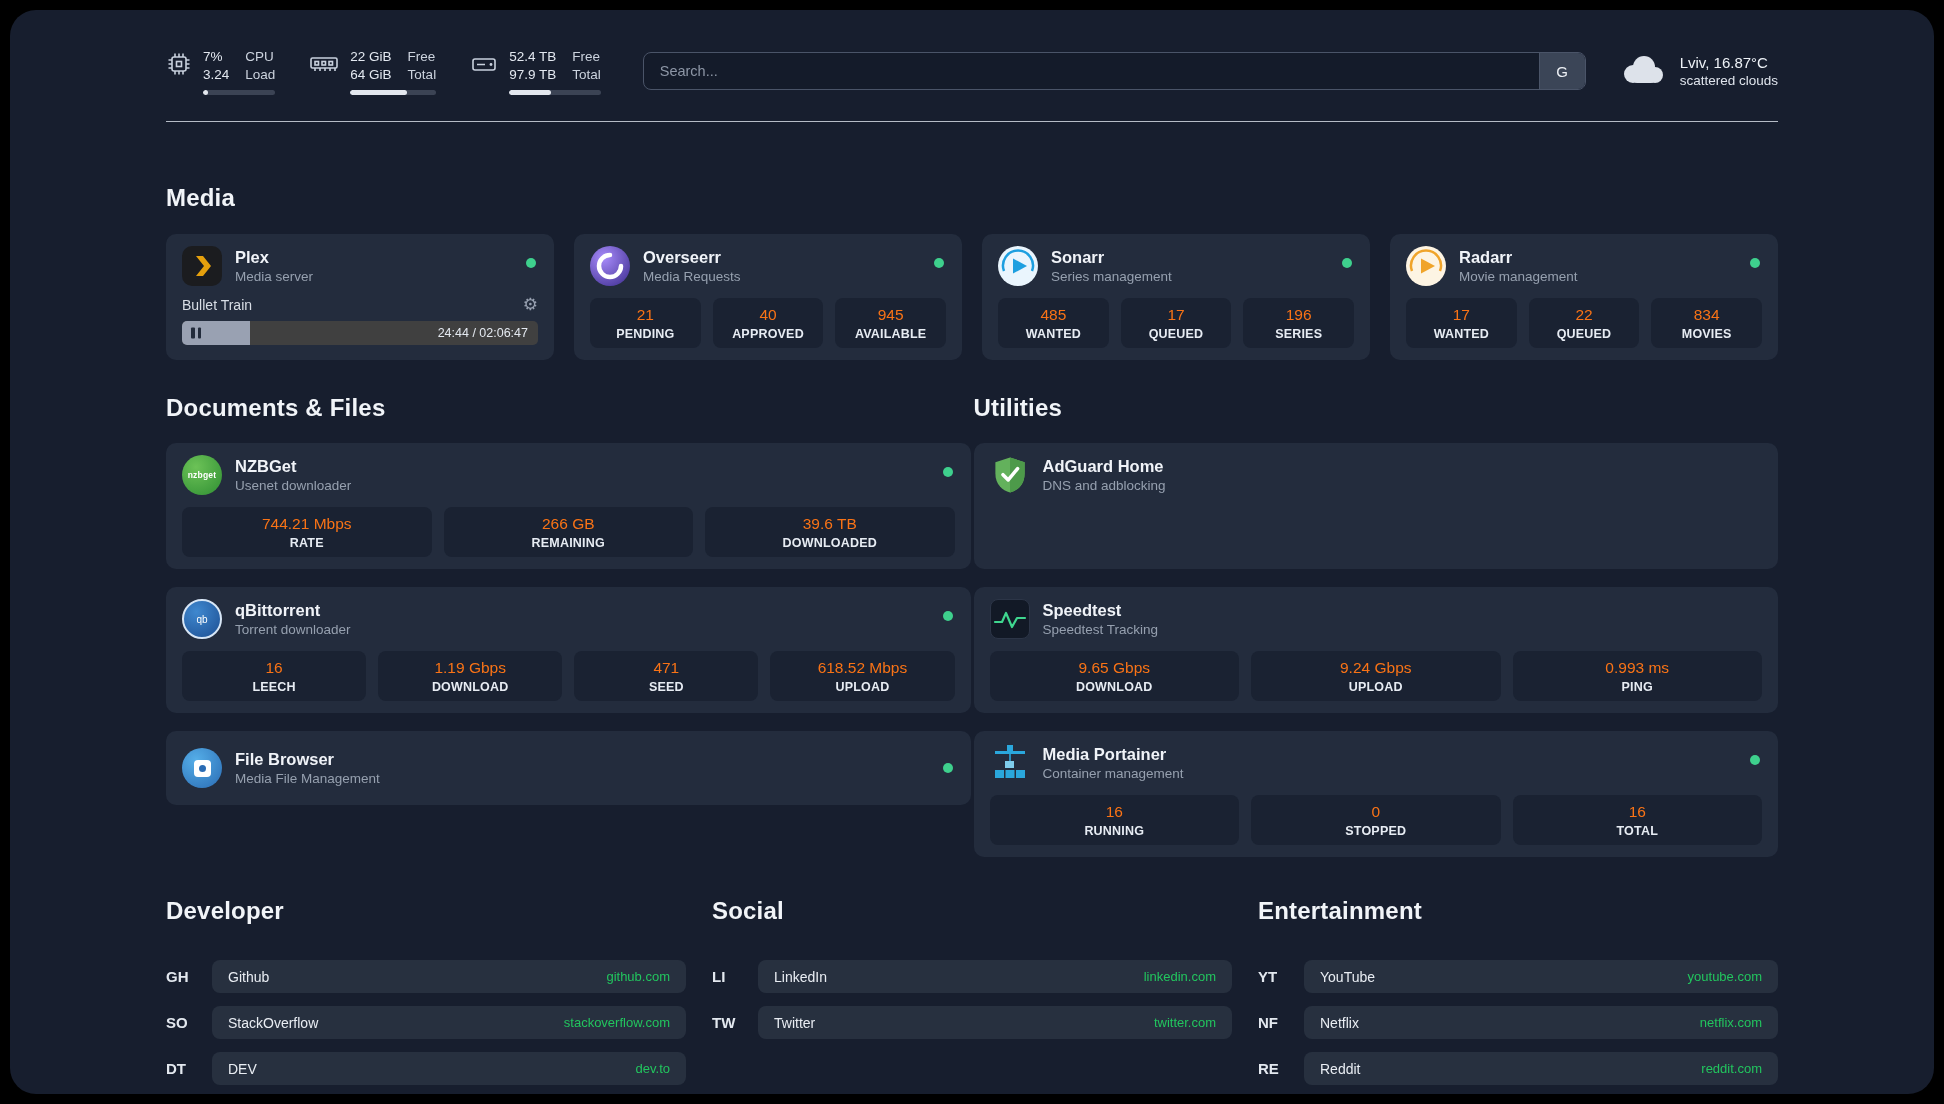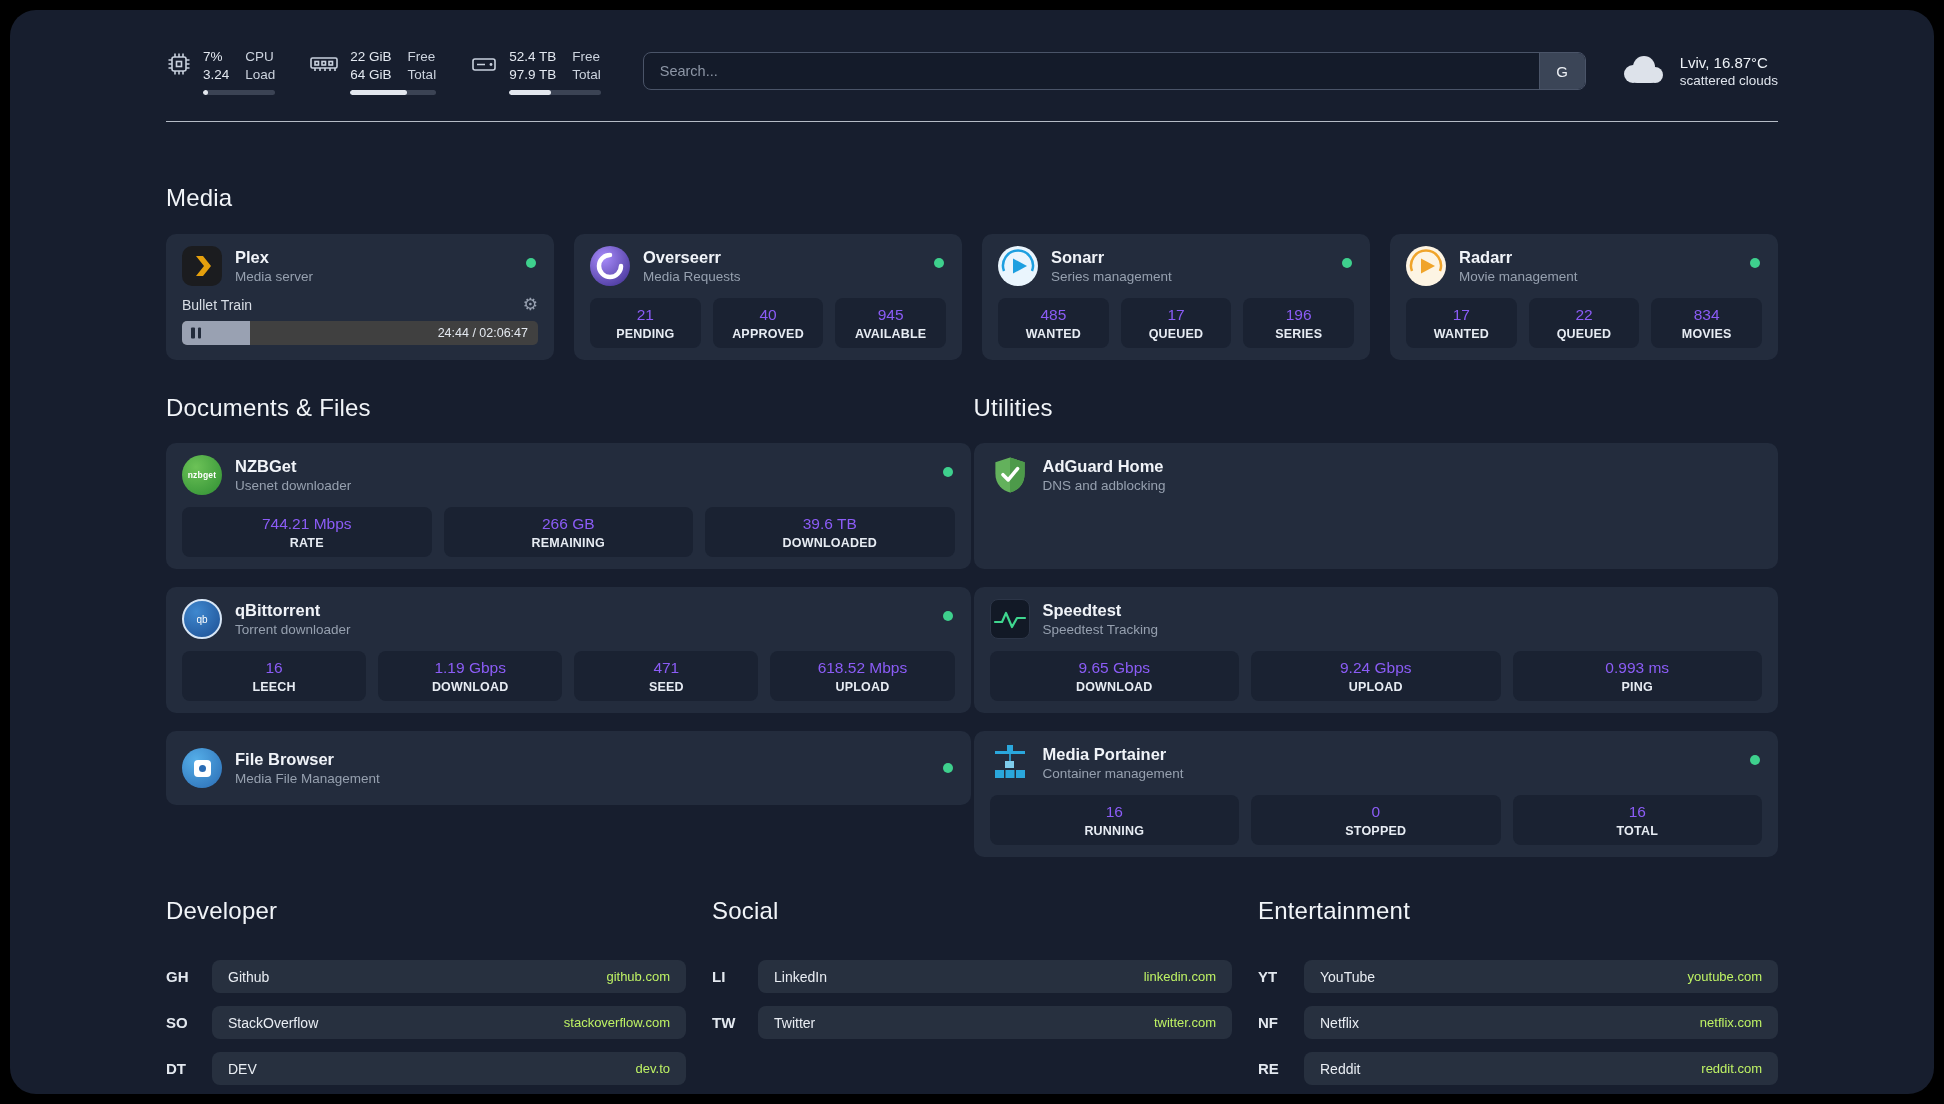--- a/index.html
+++ b/index.html
@@ -27,34 +27,34 @@
   .search-engine{width:46px;background:#3b4557;border:none;border-left:1px solid #4a5468;
     color:#eef1f6;font-size:15px;cursor:pointer;font-family:inherit}
 
   .weather{display:flex;align-items:center;gap:12px}
   .weather-loc{font-size:15px;color:#eef2f7}
   .weather-cond{font-size:13.5px;color:#dfe4ec;margin-top:2px}
 
   .divider{margin-top:26px;border:none;border-top:1px solid rgba(222,228,238,.8)}
 
   
-  .section-title{font-size:24px;font-weight:400;color:#f1f4f8;letter-spacing:.2px;line-height:1.2}
+  .section-title{font-size:24px;font-weight:700;color:#f1f4f8;letter-spacing:.2px;line-height:1.2}
   .media-title{margin:62px 0 22px}
   .media-grid{display:grid;grid-template-columns:repeat(4,1fr);gap:20px}
 
   .card{position:relative;background:#232c3d;border-radius:10px;padding:12px 16px;
     display:flex;flex-direction:column;cursor:pointer;min-height:126px}
   .dot{position:absolute;top:24px;right:18px;width:10px;height:10px;border-radius:50%;background:#3ed08d}
   .card-head{display:flex;align-items:center;gap:13px}
   .app-icon{width:40px;height:40px;flex:0 0 40px;display:flex;align-items:center;justify-content:center;border-radius:10px}
   .app-name{font-size:16.5px;font-weight:700;color:#f0f3f8}
   .app-desc{font-size:13.5px;color:#96a0af;margin-top:2px}
   .stats{display:flex;gap:12px;margin-top:auto;padding-top:12px}
   .stat{flex:1;background:#1a2232;border-radius:8px;text-align:center;padding:8px 4px 7px}
-  .stat-value{font-size:15.5px;color:#8b5cf6}
+  .stat-value{font-size:15.5px;color:#f97316}
   .stat-label{font-size:12.5px;font-weight:700;color:#e7ecf3;margin-top:3px;letter-spacing:.2px}
 
   
   .np-row{display:flex;justify-content:space-between;align-items:center;margin-top:10px}
   .np-title{font-size:14px;color:#d9dee6}
   .gear{color:#97a0b0;font-size:17px;line-height:1;cursor:pointer}
   .player-bar{position:relative;margin-top:8px;height:24px;background:#404040;border-radius:5px;overflow:hidden;cursor:pointer}
   .player-fill{position:absolute;left:0;top:0;bottom:0;background:#99a1b2}
   .pause-icon{position:absolute;left:9px;top:50%;transform:translateY(-50%);display:flex;gap:3px}
   .pause-icon i{display:block;width:3.5px;height:11px;background:#222b3b;border-radius:1px}
@@ -78,21 +78,21 @@
   .st{background:#121926;border:1px solid #2c3547;border-radius:8px}
 
   
   .bookmarks{display:grid;grid-template-columns:repeat(3,1fr);gap:26px;margin-top:40px;padding-bottom:24px}
   .bm-title{margin:0 0 34px}
   .bm-list{display:flex;flex-direction:column;gap:13px}
   .bm-row{display:flex;align-items:center;cursor:pointer}
   .bm-abbr{width:46px;font-size:15px;font-weight:600;color:#e3e8ef;flex:0 0 46px}
   .bm-pill{flex:1;height:33px;background:#27303f;border-radius:8px;display:flex;align-items:center;justify-content:space-between;padding:0 16px}
   .bm-name{font-size:14px;color:#e9edf3}
-  .bm-url{font-size:13px;color:#bef264}
+  .bm-url{font-size:13px;color:#22c55e}
 </style>
 </head>
 <body>
 
 <div class="frame">
   <div class="content">
 
     <div class="topbar">
 
       <div class="sys-widget">

